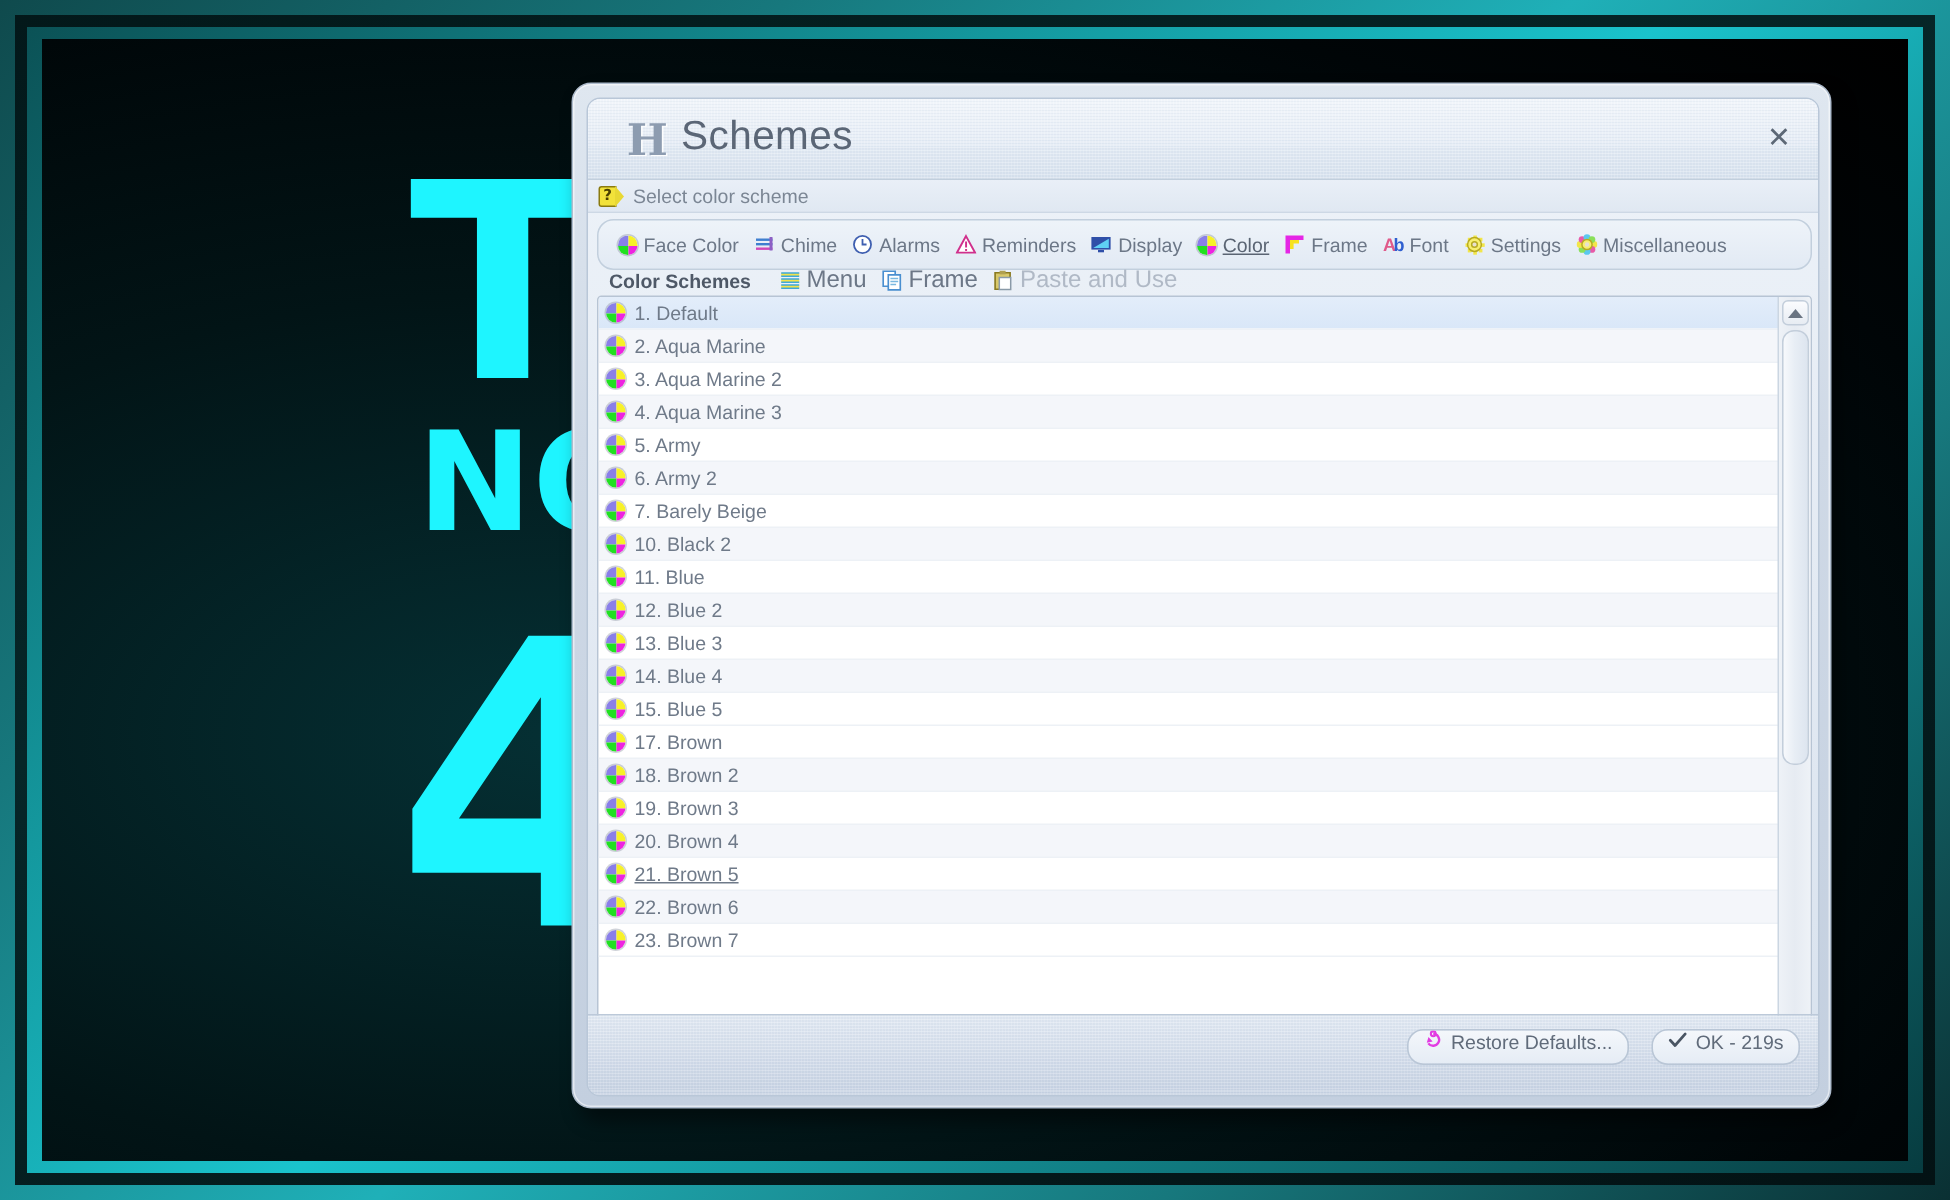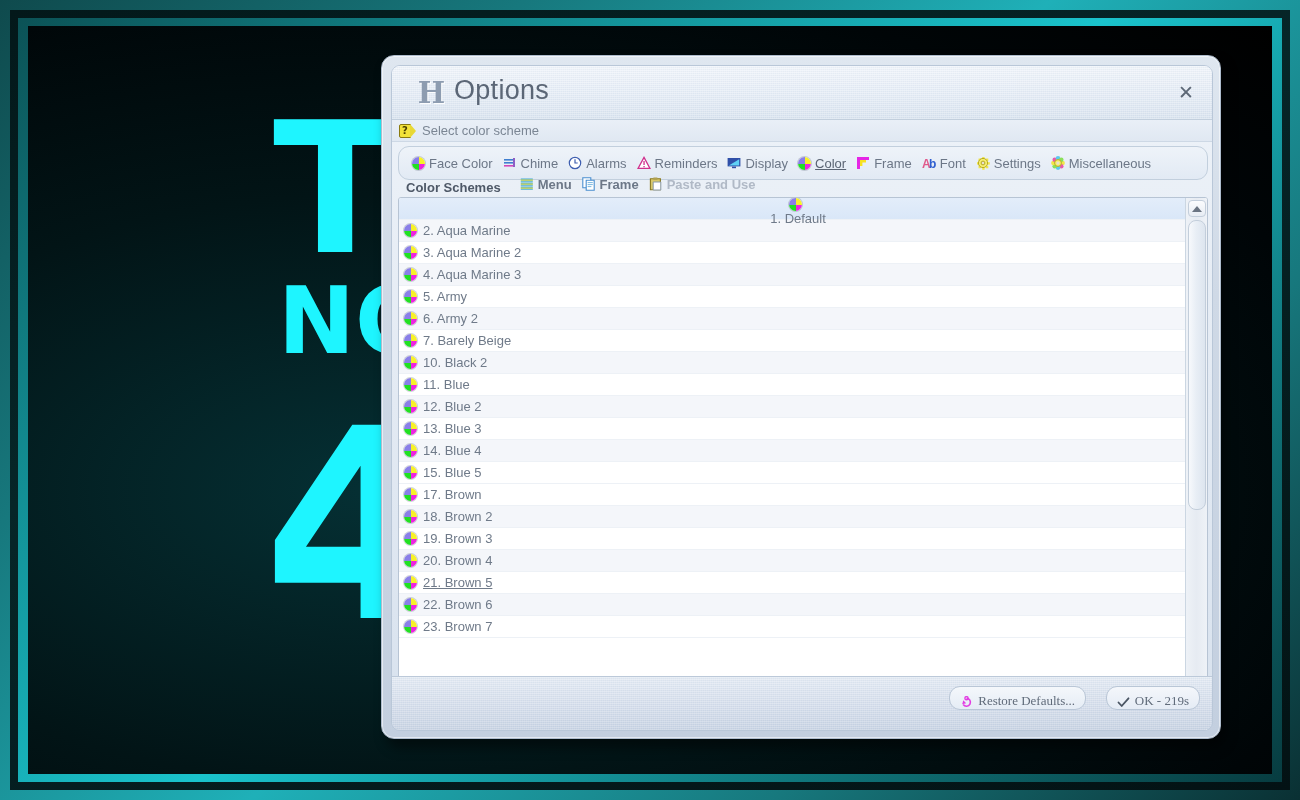--- a/index.html
+++ b/index.html
@@ -216,29 +216,28 @@
     padding: 0 8px;
     font-size: 13px;
   }
   #actionbar-title {
     font-weight: bold;
     color: #4e5867;
     margin-right: 14px;
     white-space: nowrap;
   }
   .action {
-    display: flex; align-items: flex-start;
+    display: flex; align-items: center;
     height: 20px;
     padding: 0 5px;
-    font-size: 13px;
+    font-size: 16px;
     color: #6c7787;
     cursor: pointer;
     white-space: nowrap;
     flex: none;
-    font-weight: bold;
   }
   .action.disabled { color: #b0b9c6; cursor: default; }
   .action-label { margin-left: 4px; }
 
   
   #list-frame {
     position: absolute;
     left: 6px; top: 131px;
     width: 810px; height: 548px;
     background: #fff;
@@ -256,21 +255,21 @@
     height: 22px;
     display: flex; align-items: center;
     padding-left: 5px;
     font-size: 13px;
     color: #6f7a89;
     border-bottom: 1px solid #edf1f6;
     cursor: pointer;
     background: #ffffff;
   }
   .list-row.odd { background: #f4f6fa; }
-  .list-row.selected { background: linear-gradient(180deg, #e3edfa 0%, #d9e7f8 100%); flex-direction: column; }
+  .list-row.selected { background: linear-gradient(180deg, #e3edfa 0%, #d9e7f8 100%); }
   .list-row.hovered .row-label { text-decoration: underline; }
   .row-label { margin-left: 6px; }
 
   
   .wheel {
     position: relative;
     width: 14px; height: 14px;
     border-radius: 50%;
     overflow: hidden;
     flex: none;
@@ -335,30 +334,29 @@
     position: absolute;
     left: 0; bottom: 0;
     width: 822px; height: 54px;
     background: linear-gradient(180deg, #e4ebf4 0%, #d3dcea 60%, #c8d3e3 100%);
     border-top: 1px solid #bcc9d9;
   }
   .footer-btn {
     position: absolute;
     top: 9px;
     height: 24px;
-    display: flex; align-items: flex-end;
+    display: flex; align-items: flex-start;
     padding: 0 10px;
     font-size: 13px;
     color: #606b7a;
     background: linear-gradient(180deg, #f4f7fb 0%, #e5ecf5 100%);
     border: 1px solid #b9c6d6;
     border-radius: 11px;
     cursor: pointer;
     white-space: nowrap;
-    font-family: Liberation Serif, serif;
   }
   #btn-restore { right: 128px; }
   #btn-ok { right: 14px; }
   .btn-label { margin-left: 5px; }
 
   svg { display: block; }
 </style>
 </head>
 <body>
 
@@ -374,21 +372,21 @@
 </div>
 
 <div id="dialog-shadow"></div>
 
 <div id="dialog">
   <div id="dialog-inner">
 
     <div id="titlebar">
       <div class="noise"></div>
       <div id="app-logo">H</div>
-      <div id="title-text">Options</div>
+      <div id="title-text">Schemes</div>
       <div id="close-button">✕</div>
     </div>
 
     <div id="hint-bar">
       <span class="tag-icon">
         <span class="body">?</span>
         <span class="point"></span>
       </span>
       <span id="hint-text">Select color scheme</span>
     </div>

